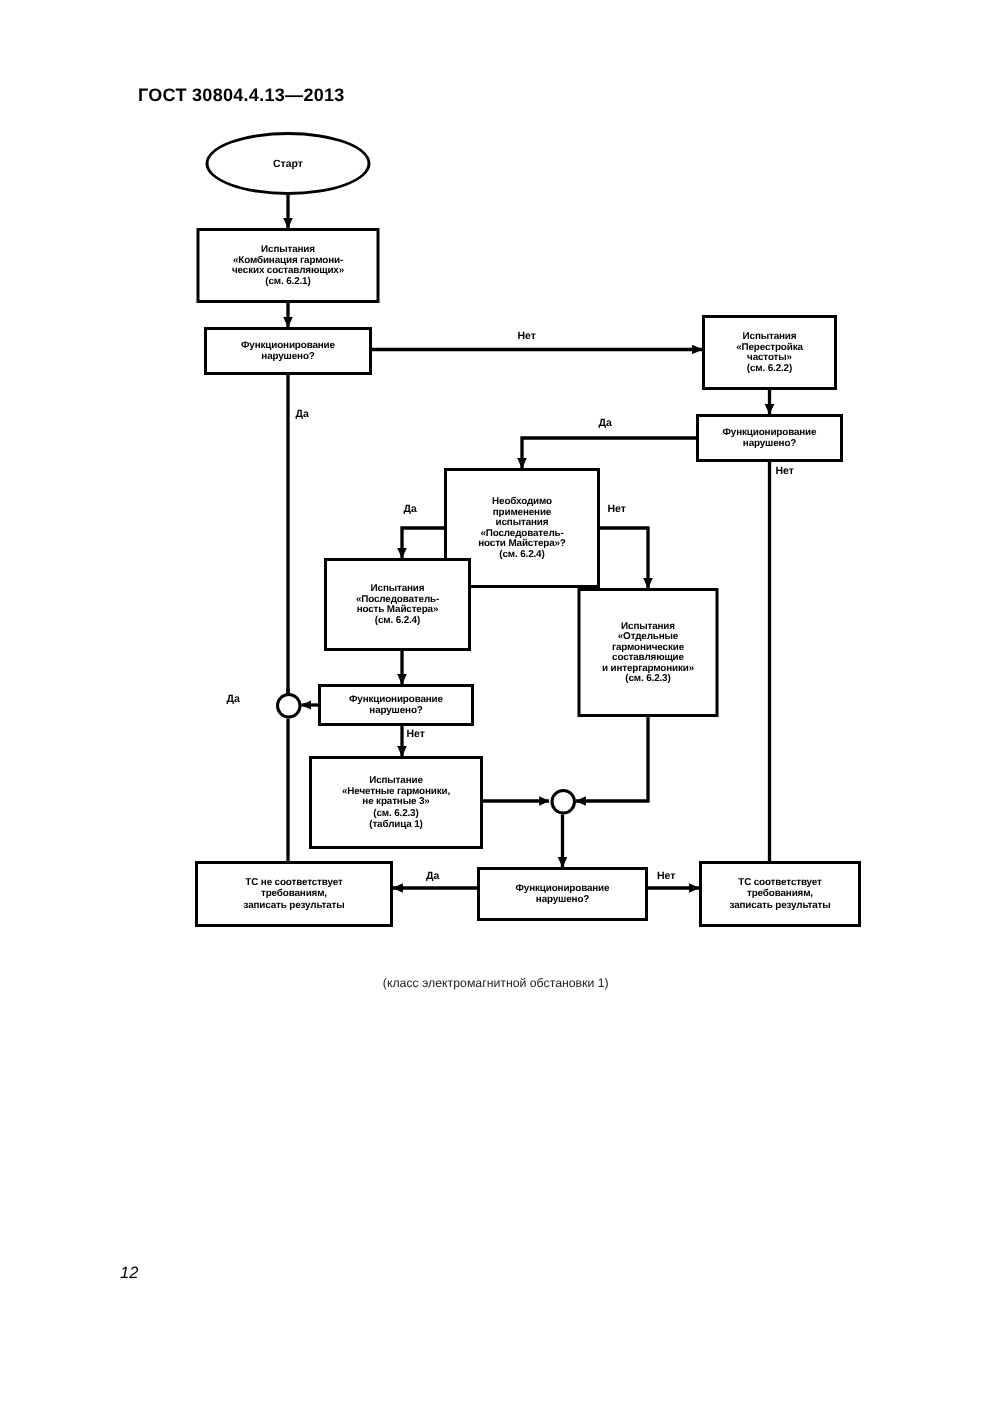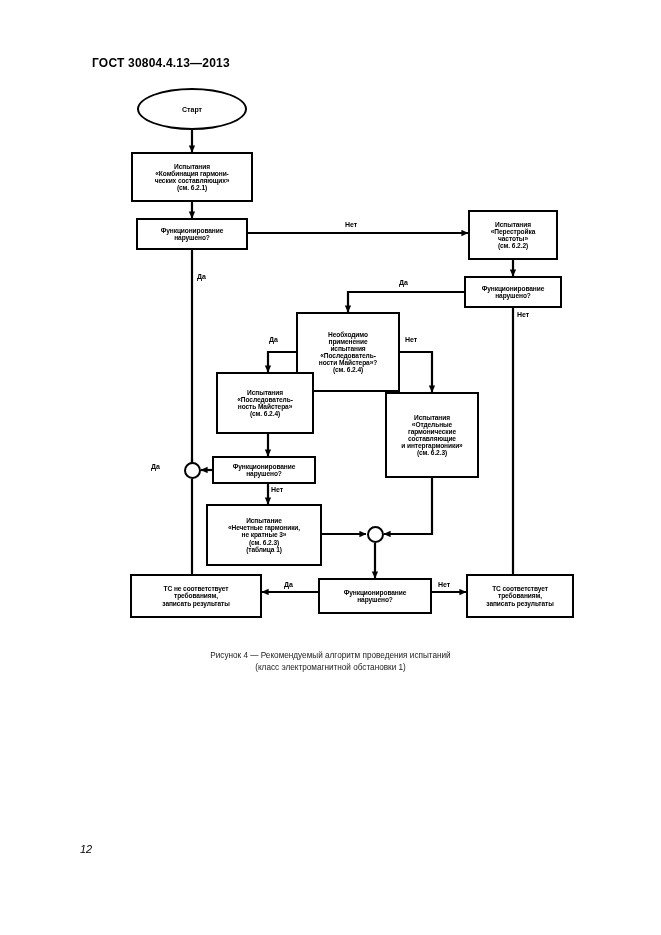--- a/index.html
+++ b/index.html
@@ -205,19 +205,18 @@
     <div class="edge-label" style="left:268px;top:266px;">Да</div>
     <div class="edge-label" style="left:404px;top:266px;">Нет</div>
     <div class="edge-label" style="left:150px;top:393px;">Да</div>
     <div class="edge-label" style="left:270px;top:416px;">Нет</div>
     <div class="edge-label" style="left:283px;top:511px;">Да</div>
     <div class="edge-label" style="left:437px;top:511px;">Нет</div>
 
   </div>
 
   <div class="caption">
-    <div>Рисунок 4 — Рекомендуемый алгоритм проведения испытаний</div>
     <div>(класс электромагнитной обстановки 1)</div>
   </div>
 
   <div class="folio">12</div>
 
 </div>
 
 </body></html>

